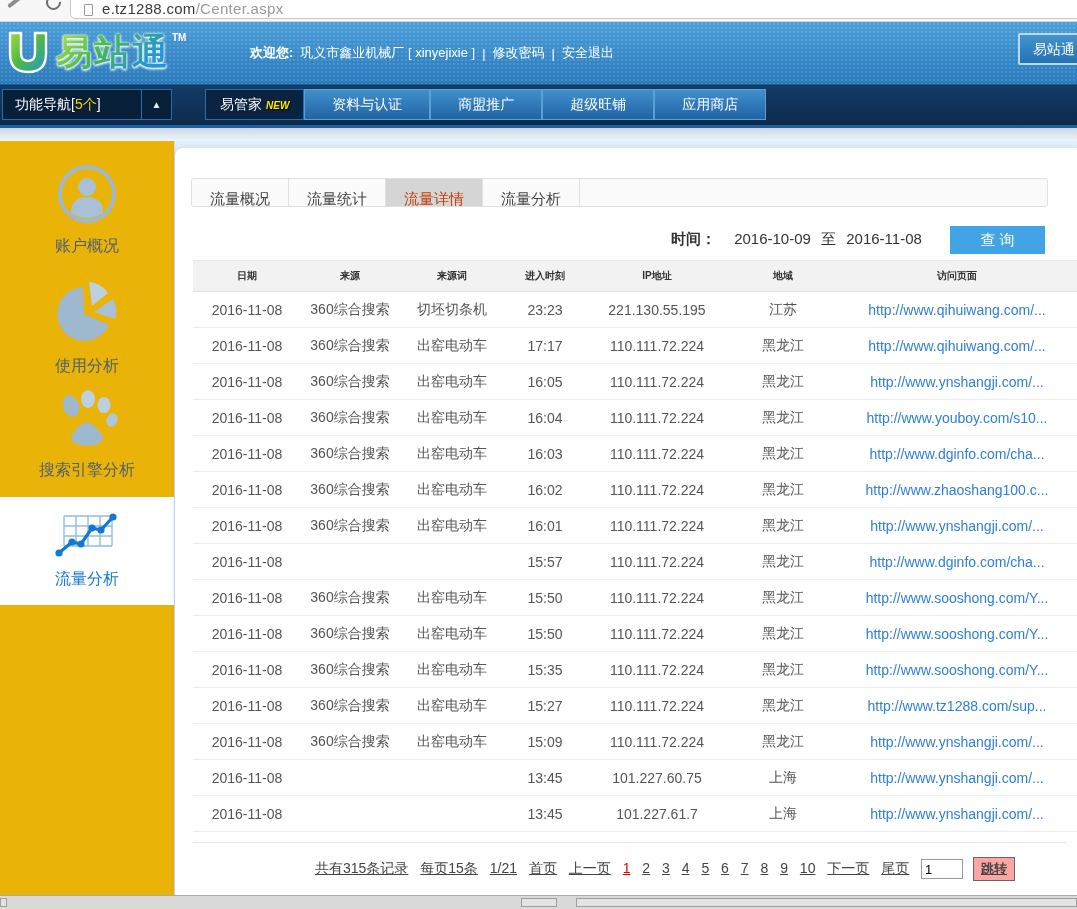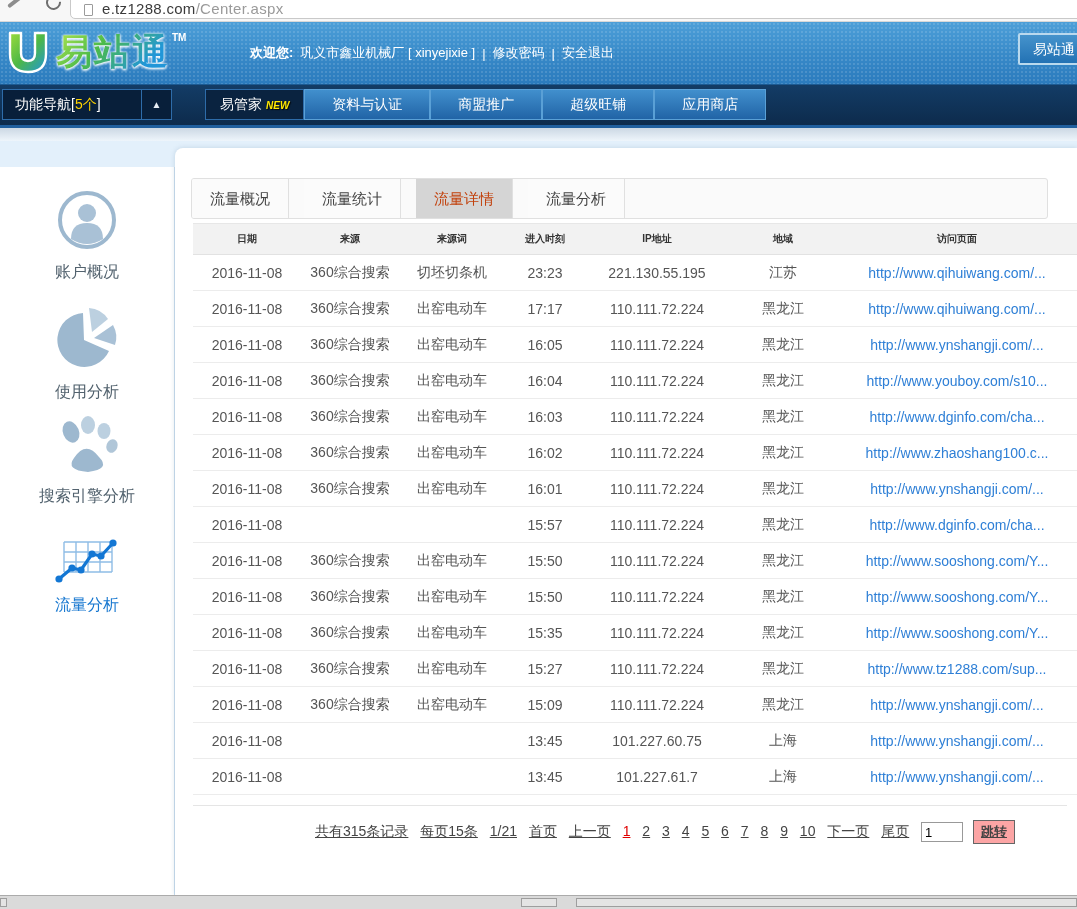--- a/index.html
+++ b/index.html
@@ -37,32 +37,32 @@
   .nav-tab { height:31px; line-height:29px; padding:0 27px; background:linear-gradient(180deg,#418fcd,#2164a6); border:1px solid #5aa0d6; color:#fff; font-size:14px; white-space:nowrap; cursor:pointer; }
   .nav-tab.active { background:#0a2340; border-color:#2e6ca9; padding:0 14px; }
   .new-badge { font-style:italic; font-weight:bold; font-size:10px; color:#ffe800; text-shadow:1px 1px 1px rgba(0,0,0,.85); margin-left:4px; }
   .new-badge:empty { display:none; }
 
   
   .substrip { height:13px; background:linear-gradient(180deg,#ccd8e4,#eef5fb); }
 
   
   .body-area { position:relative; height:754px; background:#e3f0fb; display:flex; }
-  .sidebar { position:relative; width:175px; background:#ffffff; border-right:1px solid #cadded; flex:none;margin-top:26px; }
+  .sidebar { position:relative; width:175px; background:#eab308; border-right:1px solid #cadded; flex:none; }
   .side-item { position:absolute; left:0; width:100%; text-align:center; color:#52626e; font-size:16px; cursor:pointer; }
   .side-item .lbl { display:block; margin-top:7px; }
   .si-account { top:22px; }
   .si-usage { top:136px; }
   .si-search { top:248px; }
   .si-traffic { top:356px; height:108px; background:#fff; padding-top:13px; color:#1878d0; }
 
   .main-card { position:relative; flex:1; margin-top:7px; background:#fff; border-top-left-radius:8px; box-shadow:0 0 5px rgba(110,145,175,.30); }
 
   
-  .tabbar { margin:30px 0 0 16px; width:857px; height:41px; background:#fafafa; border:1px solid #e0e0e0; border-radius:3px; display:flex; overflow:hidden;gap:15px; }
+  .tabbar { margin:30px 0 0 16px; width:857px; height:29px; background:#fafafa; border:1px solid #e0e0e0; border-radius:3px; display:flex; overflow:hidden; }
   .ctab { width:97px; height:100%; line-height:39px; text-align:center; font-size:15px; color:#444; border-right:1px solid #e0e0e0; cursor:pointer; background:#fbfbfb; }
   .ctab.active { background:#d5d5d5; color:#c2410c; }
 
   
   .filter-row { margin-top:19px; height:30px; text-align:right; padding-right:32px; font-size:15px; color:#333; white-space:nowrap; }
   .filter-row .tl { font-weight:bold; margin-right:8px; }
   .filter-row .date { margin:0 6px; cursor:pointer; }
   .query-btn { display:inline-block; width:95px; height:28px; line-height:28px; text-align:center; background:#42a4e4; color:#fff; font-size:15px; margin-left:18px; vertical-align:middle; cursor:pointer; }
 
   
@@ -198,20 +198,27 @@
         <div class="ctab">流量概况</div>
 
         <div class="ctab">流量统计</div>
 
         <div class="ctab active">流量详情</div>
 
         <div class="ctab">流量分析</div>
 
     </div>
 
+    <div class="filter-row">
+      <span class="tl">时间：</span>
+      <span class="date">2016-10-09</span>
+      <span>至</span>
+      <span class="date">2016-11-08</span>
+      <a href="#" class="query-btn">查 询</a>
+    </div>
 
     <table class="traffic">
       <colgroup>
         <col style="width:108px">
           <col style="width:98px">
           <col style="width:106px">
         <col style="width:80px">
           <col style="width:144px">
           <col style="width:108px">
           <col style="width:240px">

